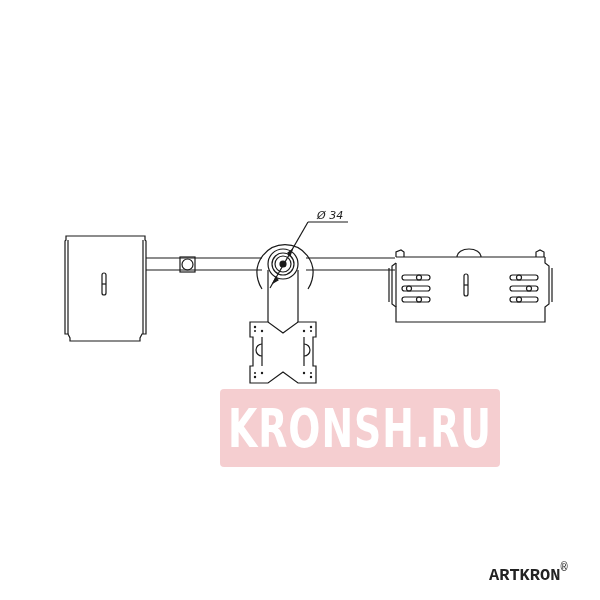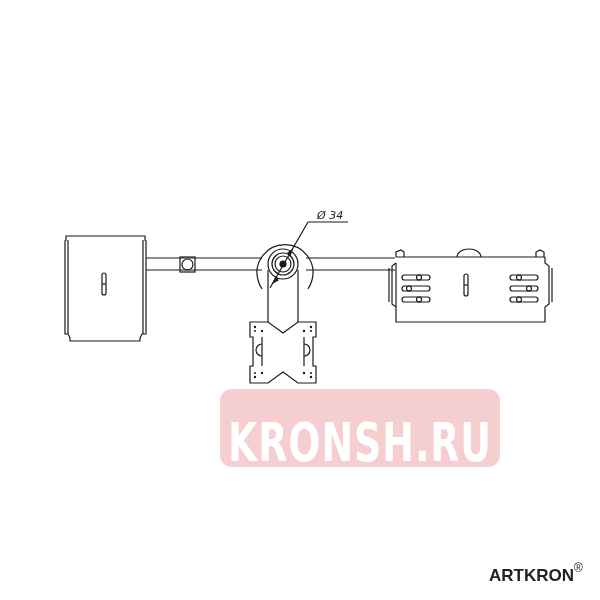--- a/index.html
+++ b/index.html
@@ -1,30 +1,30 @@
 <!DOCTYPE html>
 <html><head>
   <meta charset="utf-8">
   <style>
     html, body { margin: 0; padding: 0; background: #ffffff; }
     body { width: 600px; height: 600px; position: relative; overflow: hidden; font-family: "Liberation Sans", sans-serif; }
     .drawing { position: absolute; left: 0; top: 0; width: 600px; height: 600px; }
     .watermark {
       position: absolute; left: 220px; top: 389px; width: 280px; height: 78px;
-      background: #f4c9cc; border-radius: 12px; opacity: 0.9;
-      display: flex; align-items: flex-end; justify-content: center;
+      background: #f4c9cc; border-radius: 4px; opacity: 0.9;
+      display: flex; align-items: center; justify-content: center;
     }
     .watermark-text {
       font-family: "DejaVu Sans", sans-serif; font-weight: bold; font-size: 42px;
       color: #ffffff; letter-spacing: 1px; transform: scaleY(1.25);
       font-stretch: condensed;
     }
     .brand {
       position: absolute; left: 489px; top: 563px;
-      font-family: Liberation Sans, sans-serif; font-weight: bold; font-size: 17px; color: #222222;
+      font-family: Liberation Mono, monospace; font-weight: bold; font-size: 17px; color: #222222;
     }
     .brand sup { font-size: 12px; font-weight: normal; position: relative; top: -2px; }
     .dim-label {
       font-family: "DejaVu Sans", sans-serif; font-style: italic; font-size: 11px; fill: #222;
     }
   </style>
 </head>
 <body>
 
 <svg class="drawing" viewBox="0 0 600 600" xmlns="http://www.w3.org/2000/svg">

